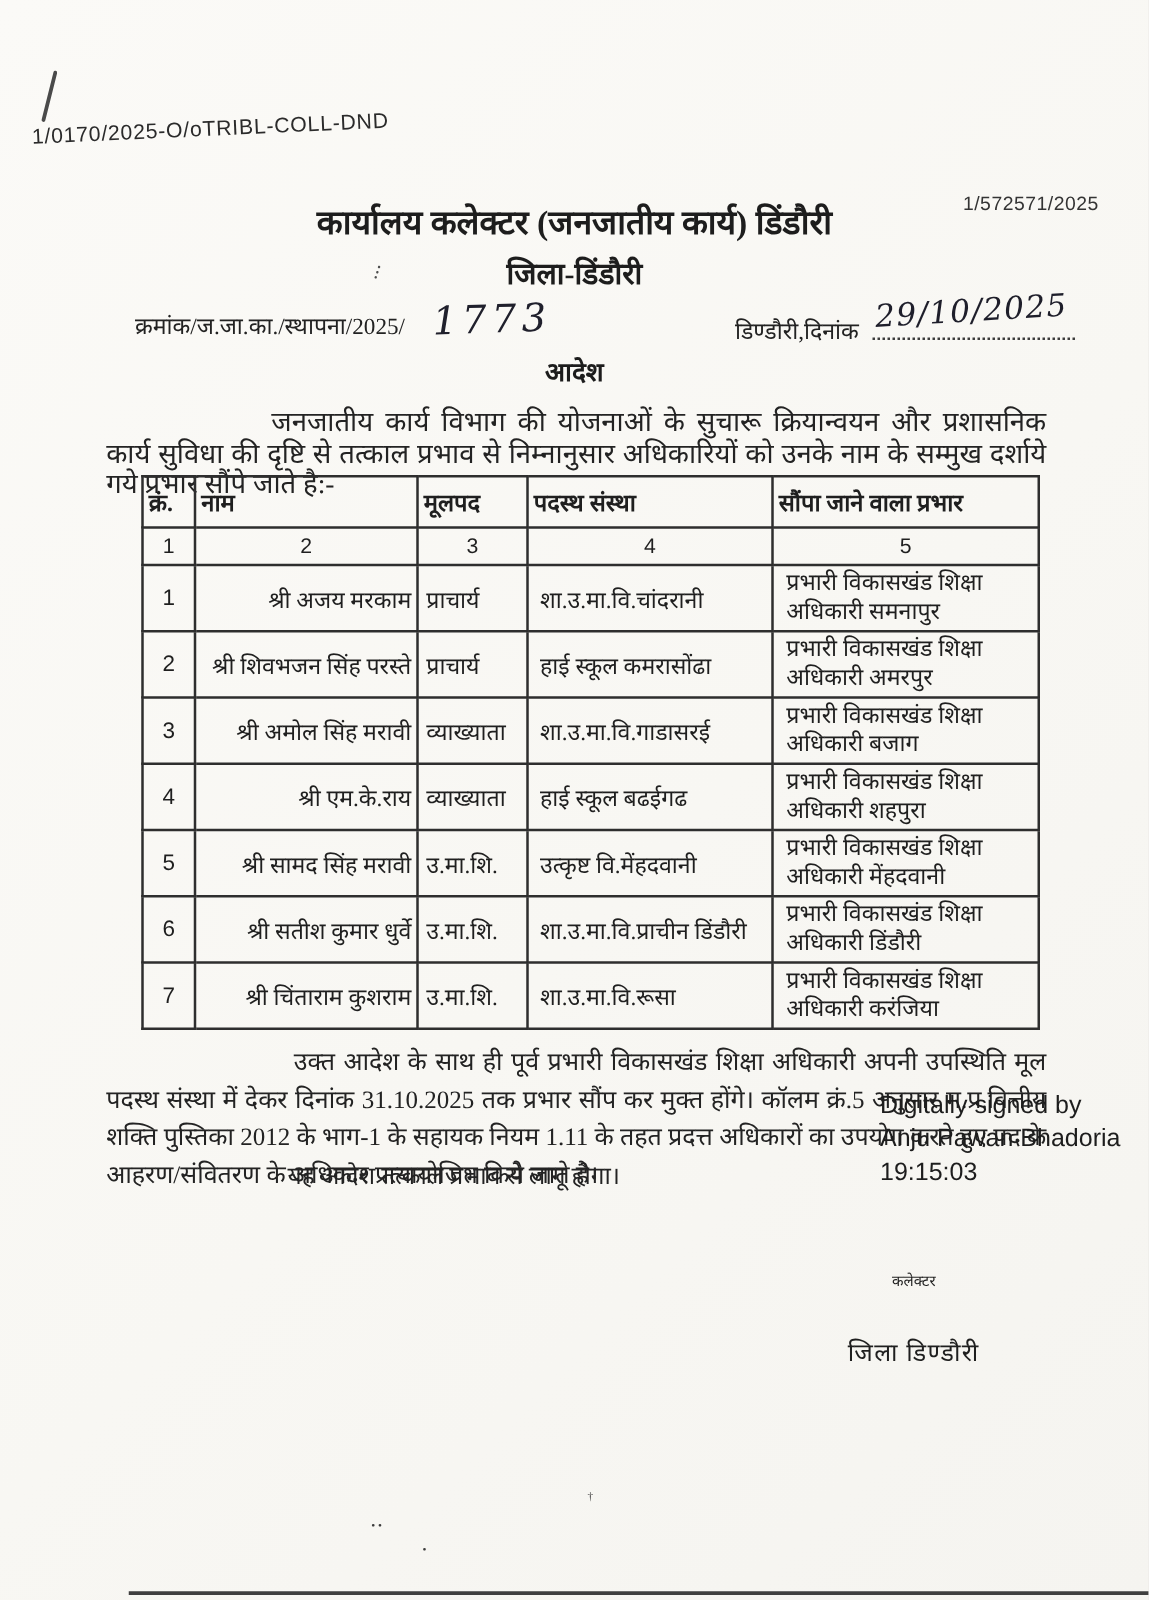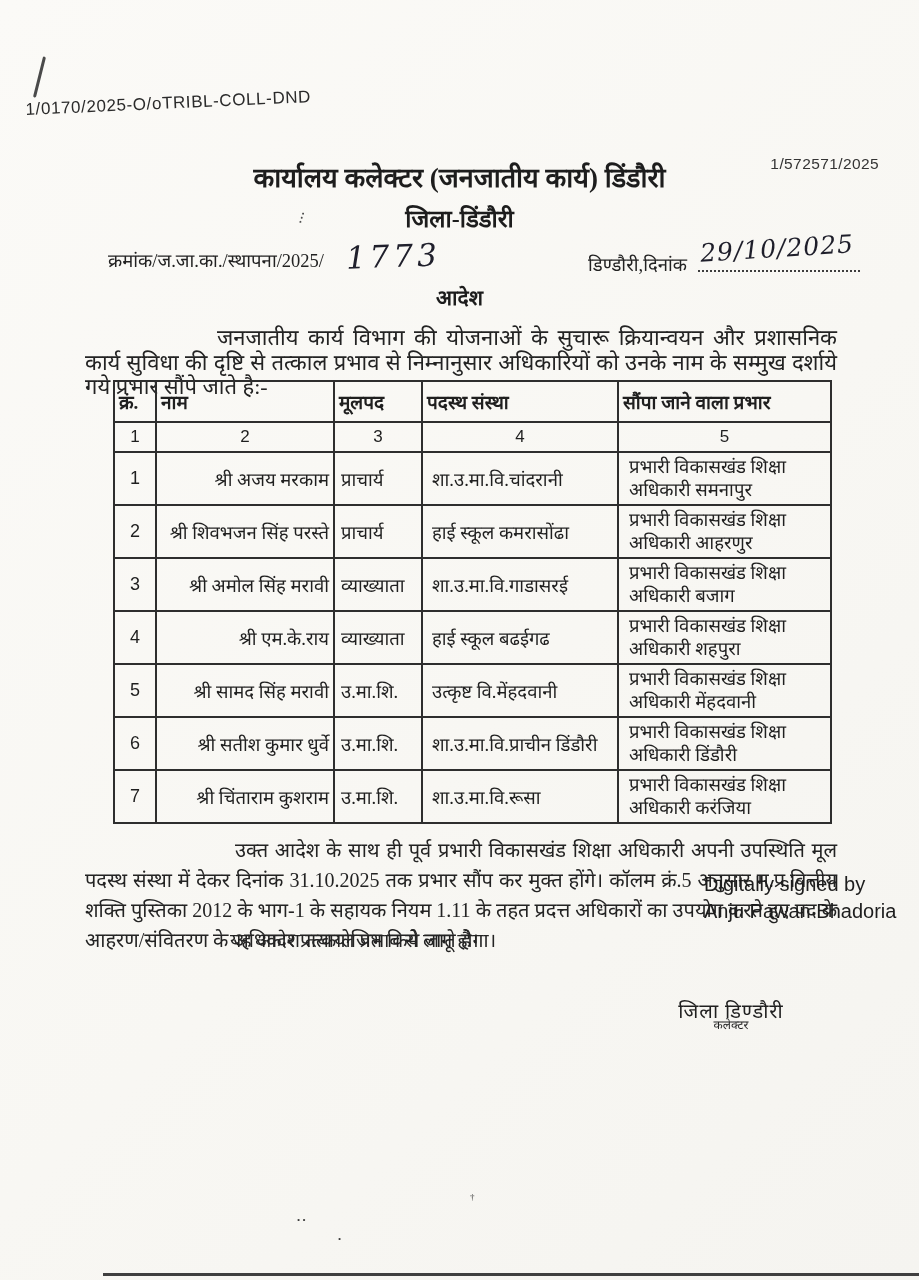--- a/index.html
+++ b/index.html
@@ -101,21 +101,21 @@
   .sig-digital{
     position:absolute;left:656px;top:871px;
     font-family:Liberation Sans, sans-serif;
     font-size:20px;line-height:27px;color:#1d1d1d;margin-left:48px;
   }
   .sig-designation{
     position:absolute;left:656px;top:1016px;width:150px;text-align:center;
     font-size:12px;color:#1f1f1f;
   }
   .sig-district{
-    position:absolute;left:631px;top:997px;width:200px;text-align:center;
+    position:absolute;left:631px;top:1068px;width:200px;text-align:center;
     font-size:20px;color:#1f1f1f;letter-spacing:1px;
   }
   .bottom-edge-line{
     position:absolute;left:103px;right:0;top:1273px;height:3px;background:#3f3f3f;
   }
 </style>
 </head>
 <body>
 
 <div class="page">
@@ -182,21 +182,21 @@
           <td class="cell-post">प्राचार्य</td>
           <td class="cell-inst">शा.उ.मा.वि.चांदरानी</td>
           <td class="cell-charge">प्रभारी विकासखंड शिक्षा अधिकारी समनापुर</td>
         </tr>
 
         <tr class="data-row">
           <td class="cell-sno">2</td>
           <td class="cell-name">श्री शिवभजन सिंह परस्ते</td>
           <td class="cell-post">प्राचार्य</td>
           <td class="cell-inst">हाई स्कूल कमरासोंढा</td>
-          <td class="cell-charge">प्रभारी विकासखंड शिक्षा अधिकारी आहरणुर</td>
+          <td class="cell-charge">प्रभारी विकासखंड शिक्षा अधिकारी अमरपुर</td>
         </tr>
 
         <tr class="data-row">
           <td class="cell-sno">3</td>
           <td class="cell-name">श्री अमोल सिंह मरावी</td>
           <td class="cell-post">व्याख्याता</td>
           <td class="cell-inst">शा.उ.मा.वि.गाडासरई</td>
           <td class="cell-charge">प्रभारी विकासखंड शिक्षा अधिकारी बजाग</td>
         </tr>
 
@@ -238,20 +238,21 @@
 
   <div class="closing-line">यह आदेश तत्काल प्रभाव से लागू होगा।</div>
 
   <div class="sig-digital">
 
       <div>Digitally signed by</div>
 
       <div>Anju Pawan Bhadoria</div>
 
 
+      <div>19:15:03</div>
     </div>
 
   <div class="sig-designation">कलेक्टर</div>
 
   <div class="sig-district">जिला डिण्डौरी</div>
 
   <div class="bottom-edge-line"></div>
 
 </div>
 

